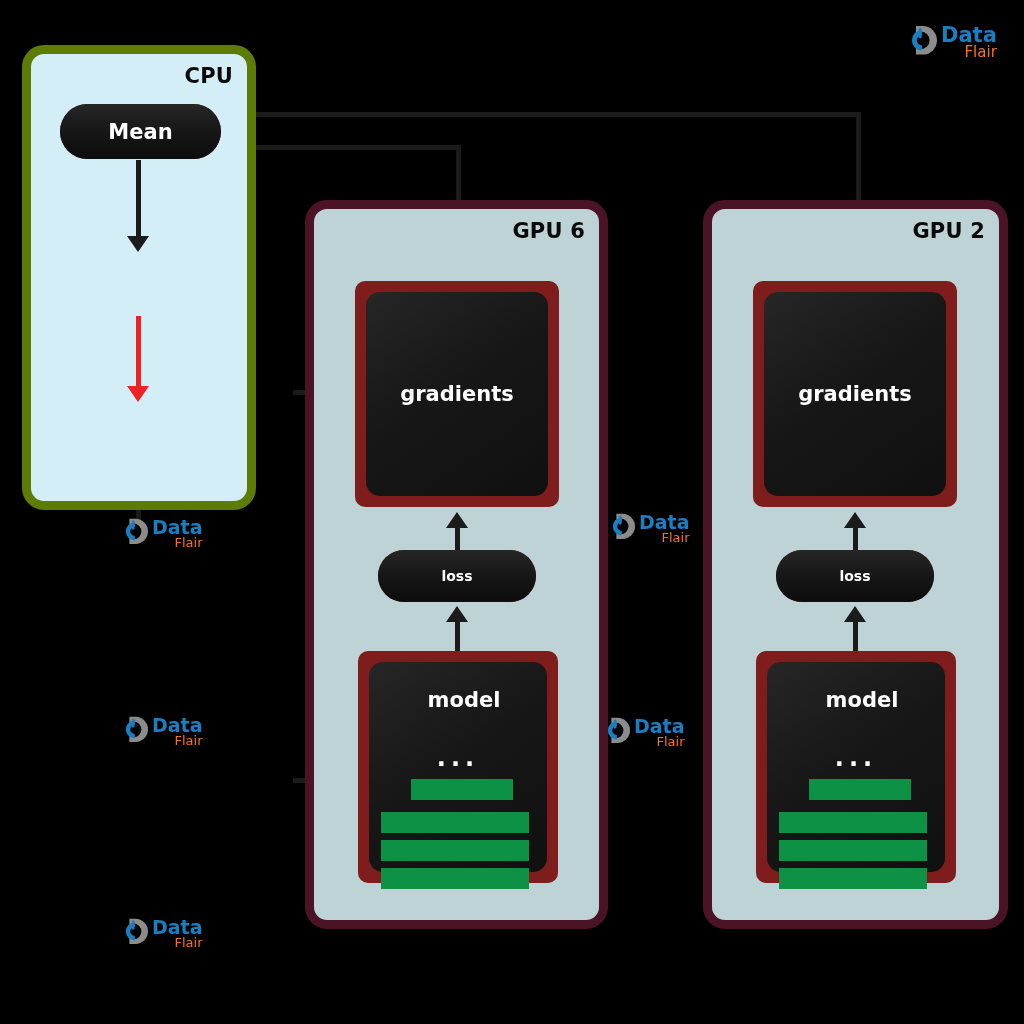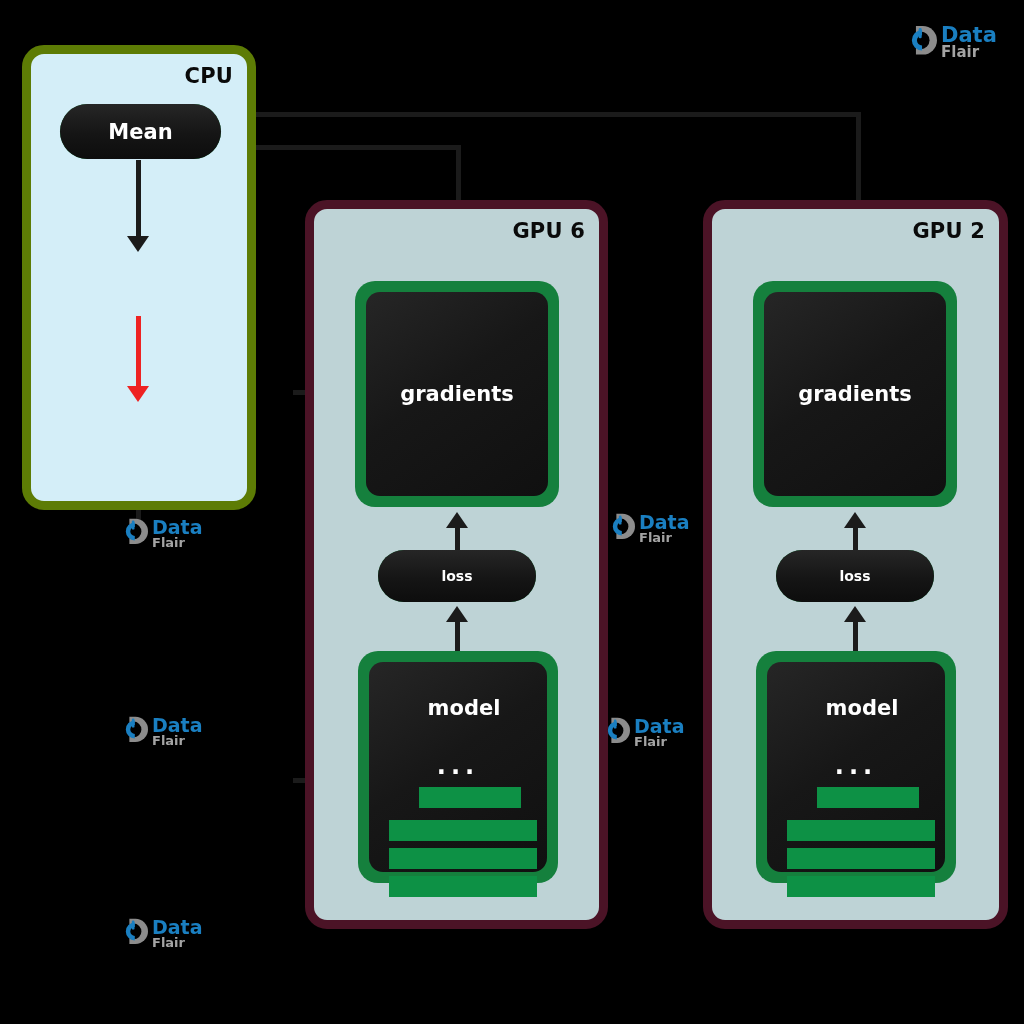--- a/index.html
+++ b/index.html
@@ -28,32 +28,32 @@
   .node{position:absolute;box-sizing:border-box;
         display:flex;align-items:center;justify-content:center;
         color:#fff;font-weight:bold;text-align:center;}
   .pill{border-radius:999px;}
   .pill-inner{
     position:absolute;inset:0;border-radius:999px;
     background:linear-gradient(180deg,#262626 0%,#151515 55%,#0d0d0d 100%);
   }
   .pill-label{position:relative;z-index:2;}
 
-  .ring-green{background:#15803d;}
+  .ring-green{background:#7f1d1d;}
   .ring-blue{background:#1b7fc4;}
 
   .mean-node{left:60px;top:104px;width:161px;height:55px;padding:7px;}
   .update-node{left:64px;top:261px;width:152px;height:54px;padding:7px;}
   .variables-node{left:57px;top:408px;width:166px;height:54px;padding:7px;}
   .mean-node .pill-label{font-size:21px;}
   .update-node .pill-label{font-size:21px;}
   .variables-node .pill-label{font-size:21px;}
 
   
-  .rbox{position:absolute;box-sizing:border-box;border-radius:20px;padding:19px;}
+  .rbox{position:absolute;box-sizing:border-box;border-radius:10px;padding:11px;}
   .rbox-inner{position:absolute;inset:11px;border-radius:14px;
     background:linear-gradient(145deg,#262626 0%,#171717 45%,#101010 100%);}
   .rbox-content{position:relative;z-index:2;width:100%;height:100%;}
 
   .grad-box{width:204px;height:226px;}
   .grad-label{position:absolute;left:0;right:0;top:50%;transform:translateY(-50%);
     text-align:center;color:#fff;font-size:21px;font-weight:bold;}
 
   .model-box{width:200px;height:232px;}
   .model-label{position:absolute;left:12px;right:0;top:26px;text-align:center;
@@ -87,21 +87,21 @@
   .arrow-left{border-top:11px solid transparent;border-bottom:11px solid transparent;
               border-right:17px solid #1b1b1b;}
   .arrow-right{border-top:11px solid transparent;border-bottom:11px solid transparent;
                border-left:17px solid #1b1b1b;}
 
   
   .wm{position:absolute;display:flex;align-items:center;gap:4px;}
   .wm-mark{position:relative;flex:0 0 auto;}
   .wm-text{display:flex;flex-direction:column;line-height:.92;}
   .wm-data{color:#1a7fc1;font-weight:bold;}
-  .wm-flair{color:#a3a3a3;font-weight:bold;text-align:left;}
+  .wm-flair{color:#f97316;font-weight:normal;text-align:right;}
 
   .wm-a{left:903px;top:24px;}
   .wm-b{left:118px;top:517px;}
   .wm-c{left:118px;top:715px;}
   .wm-d{left:118px;top:917px;}
   .wm-e{left:605px;top:512px;}
   .wm-f{left:600px;top:716px;}
 </style>
 </head>
 <body>

